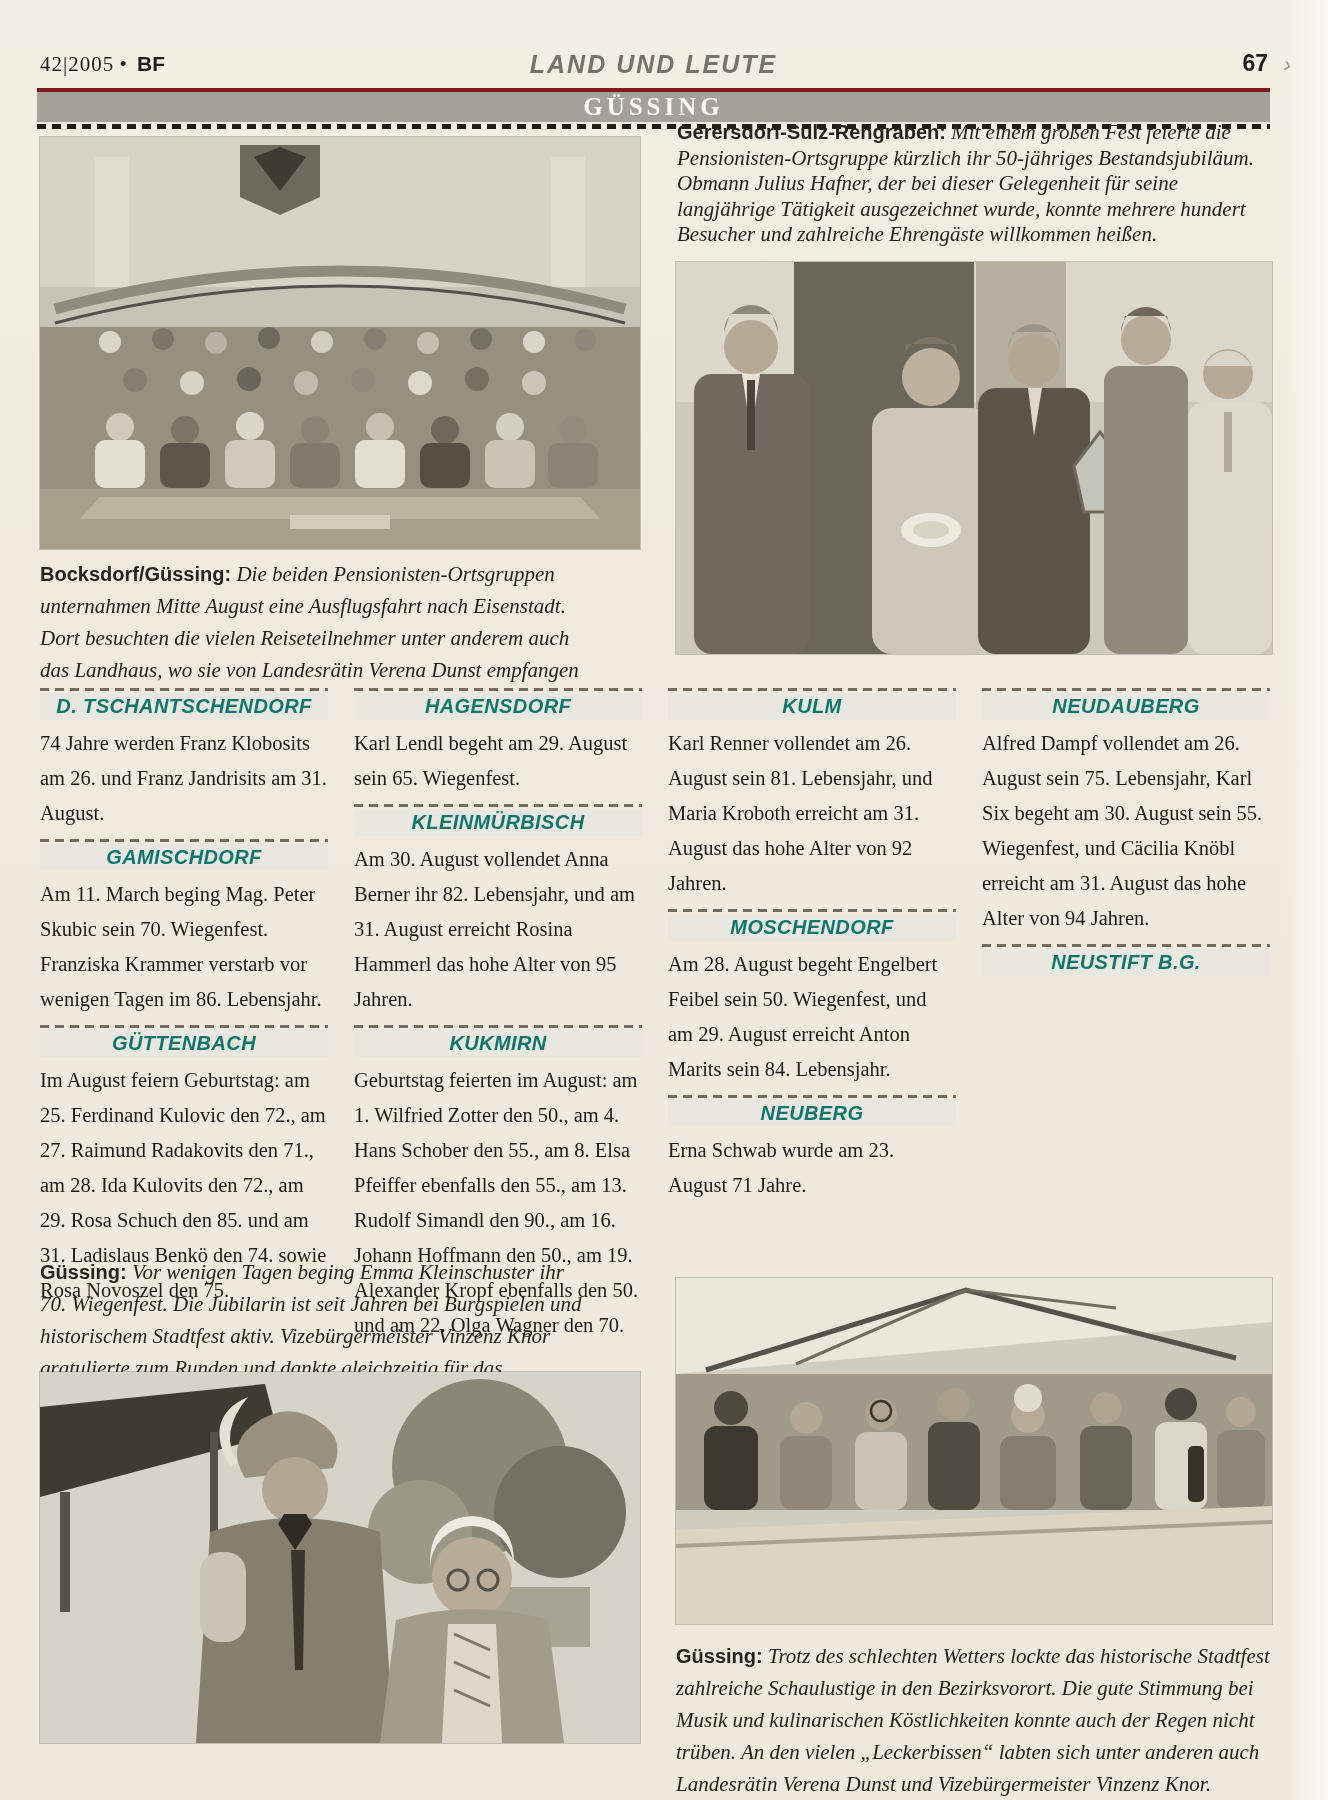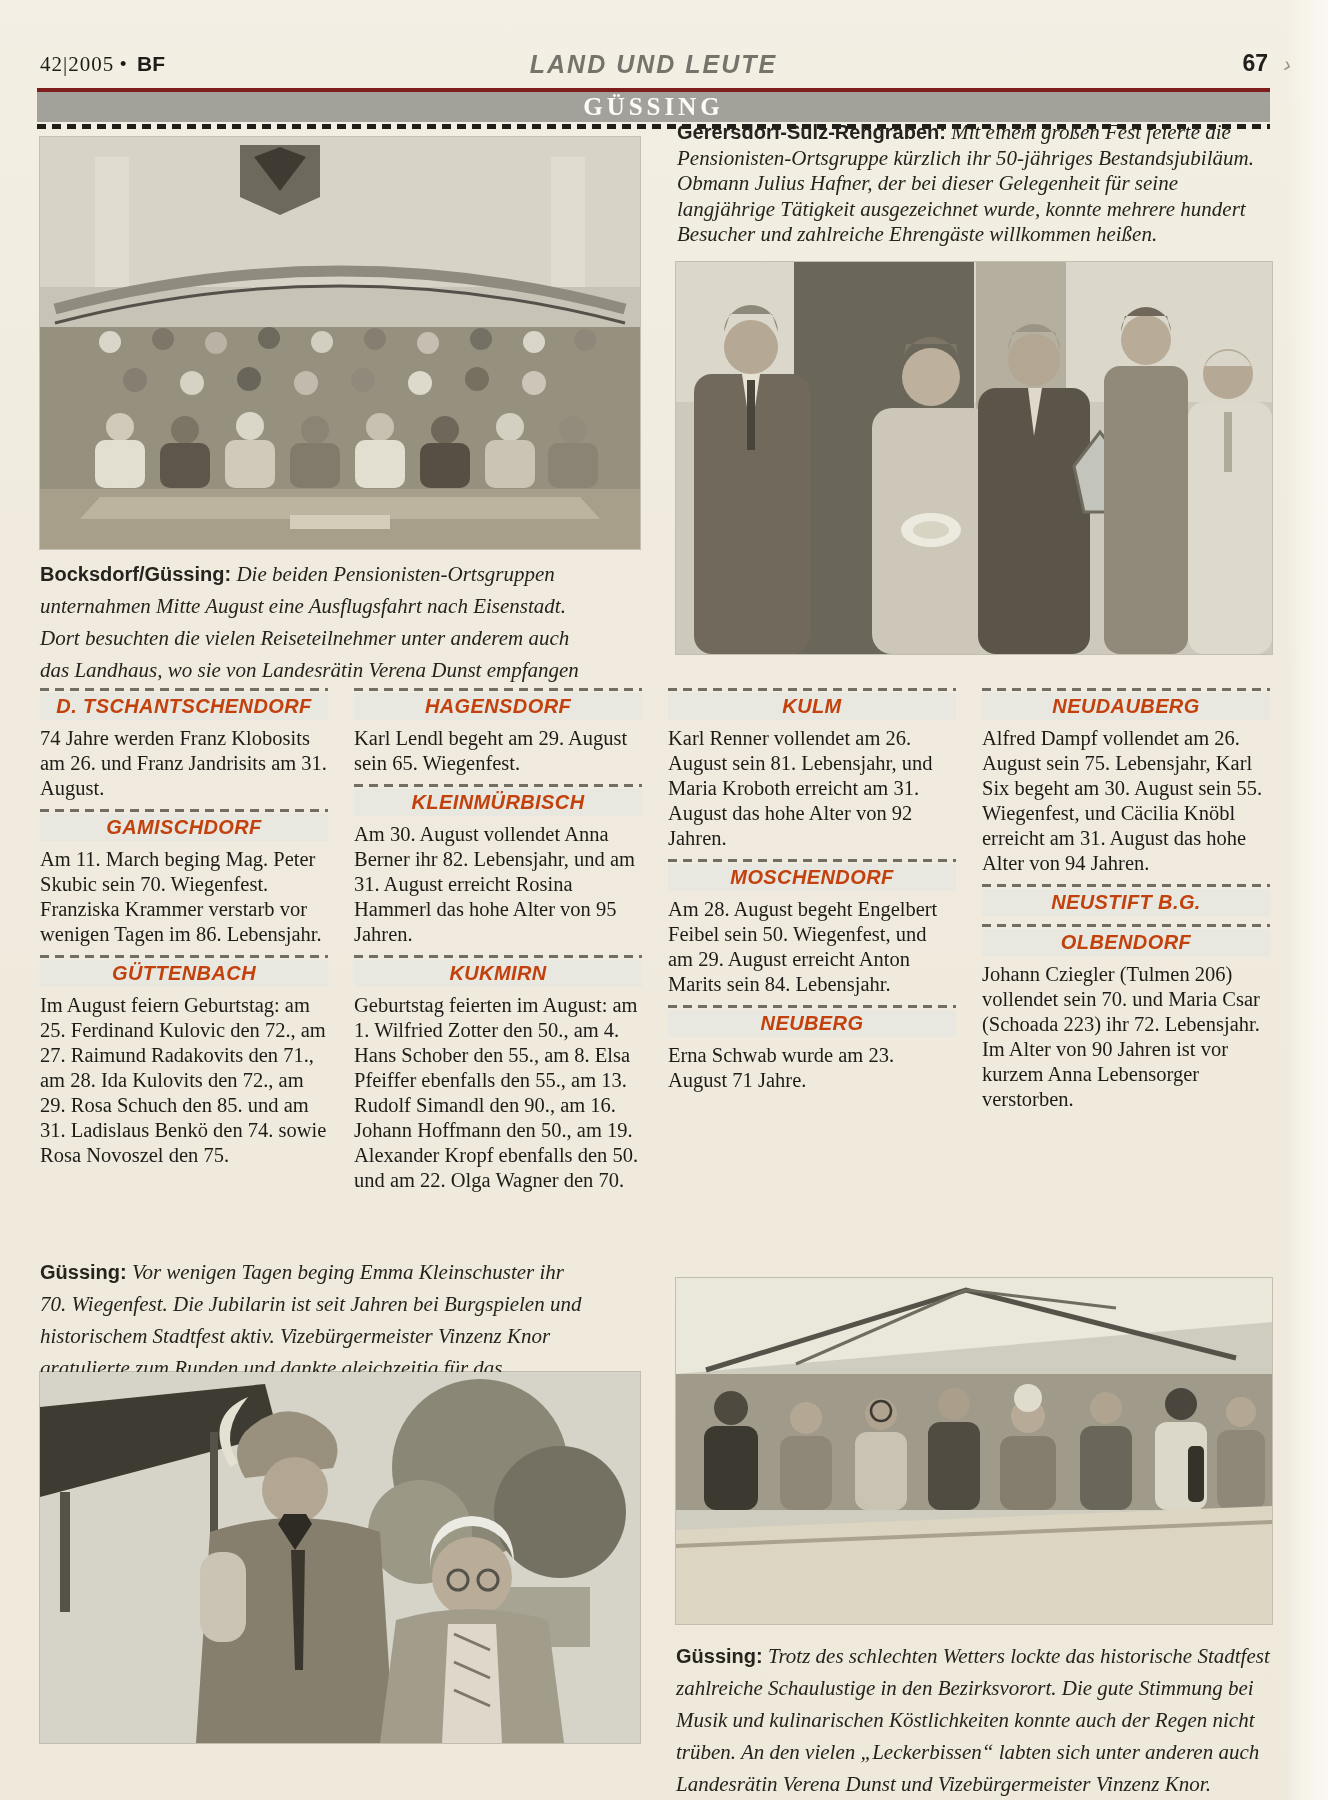--- a/index.html
+++ b/index.html
@@ -33,22 +33,22 @@
   .photo svg{display:block;}
   
   .caption{position:absolute;font-style:italic;font-size:21px;line-height:32px;color:#24231e;}
   .caption .lead{font-style:normal;font-weight:bold;font-family:"Liberation Sans",sans-serif;font-size:20px;}
   
   .col{position:absolute;top:688px;width:288px;}
   .dash{height:3px;background:repeating-linear-gradient(90deg,#5b574e 0 9px,transparent 9px 15px);
     opacity:.85;margin-bottom:2px;}
   .bar{height:27px;line-height:27px;background:#e8e7e0;text-align:center;
     font-family:"Liberation Sans",sans-serif;font-weight:800;font-style:italic;
-    font-size:20px;letter-spacing:.4px;color:#c2410c;}
-  .sec p{margin:6px 0 0 0;font-size:20.5px;line-height:25px;}
+    font-size:20px;letter-spacing:.4px;color:#0f766e;}
+  .sec p{margin:6px 0 0 0;font-size:20.5px;line-height:35px;}
   .sec p + p{margin-top:0;}
   .sec + .sec .dash{margin-top:8px;}
 </style>
 </head>
 <body>
 
 <div class="edge-strip"></div>
 
 <div class="hdr-left">
   <span class="issue">42|2005</span>
@@ -224,26 +224,20 @@
 
 <div class="col" style="left:982px;">
   <div class="sec">
     <div class="dash"></div>
     <div class="bar">NEUDAUBERG</div>
     <p>Alfred Dampf vollendet am 26. August sein 75. Lebensjahr, Karl Six begeht am 30. August sein 55. Wiegenfest, und Cäcilia Knöbl erreicht am 31. August das hohe Alter von 94 Jahren.</p>
   </div>
   <div class="sec">
     <div class="dash"></div>
     <div class="bar">NEUSTIFT B.G.</div>
-  </div>
-  <div class="sec">
-    <div class="dash"></div>
-    <div class="bar">OLBENDORF</div>
-    <p>Johann Cziegler (Tulmen 206) vollendet sein 70. und Maria Csar (Schoada 223) ihr 72. Lebensjahr.</p>
-    <p>Im Alter von 90 Jahren ist vor kurzem Anna Lebensorger verstorben.</p>
   </div>
 </div>
 
 <div class="caption" style="left:40px;top:1256px;width:552px;">
   <span class="lead">Güssing:</span><span> Vor wenigen Tagen beging Emma Kleinschuster ihr 70. Wiegenfest. Die Jubilarin ist seit Jahren bei Burgspielen und historischem Stadtfest aktiv. Vizebürgermeister Vinzenz Knor gratulierte zum Runden und dankte gleichzeitig für das Engagement.</span>
 </div>
 
 <div class="photo" style="left:40px;top:1372px;width:600px;height:371px;">
   <svg width="600" height="371" viewBox="0 0 600 371">
     <rect width="600" height="371" fill="#d6d3c8"></rect>

